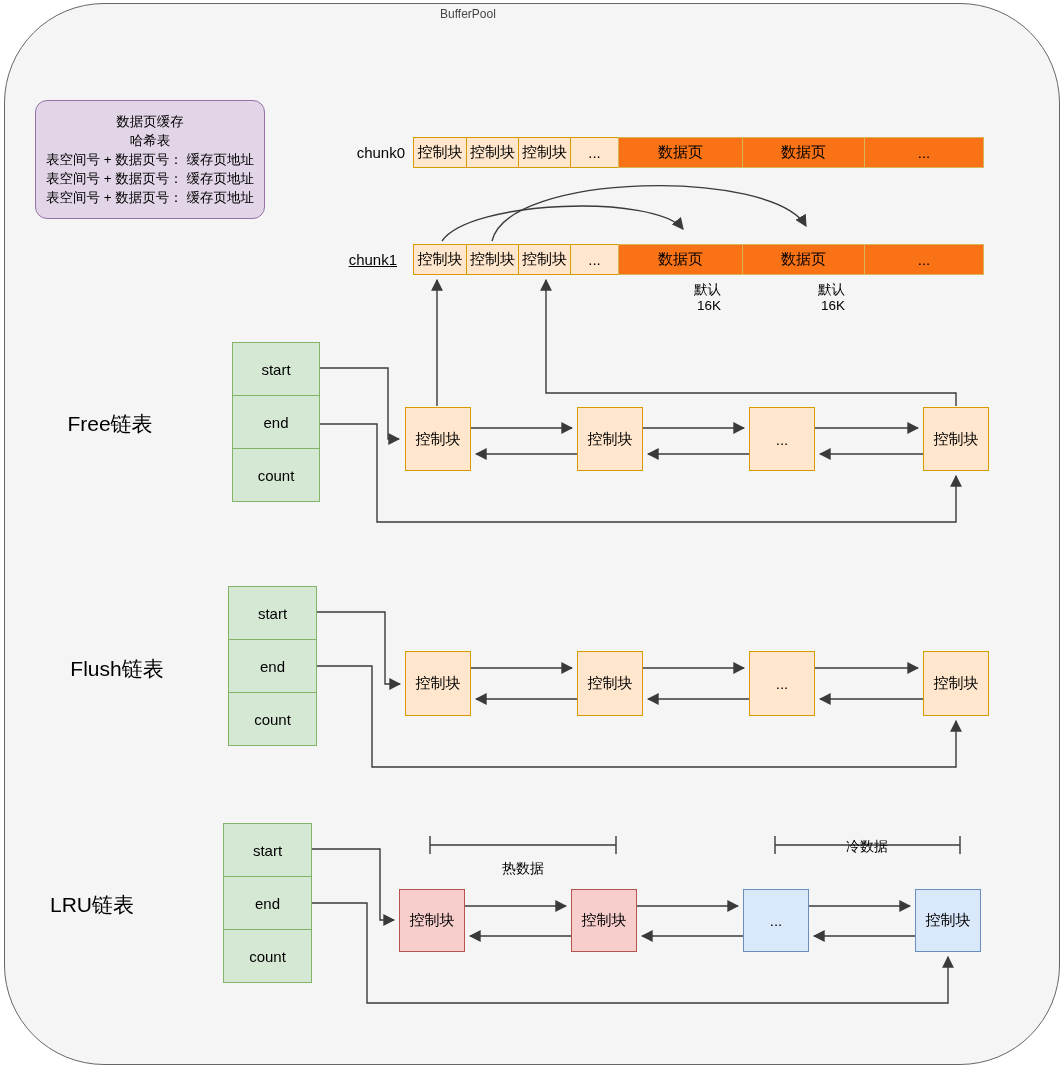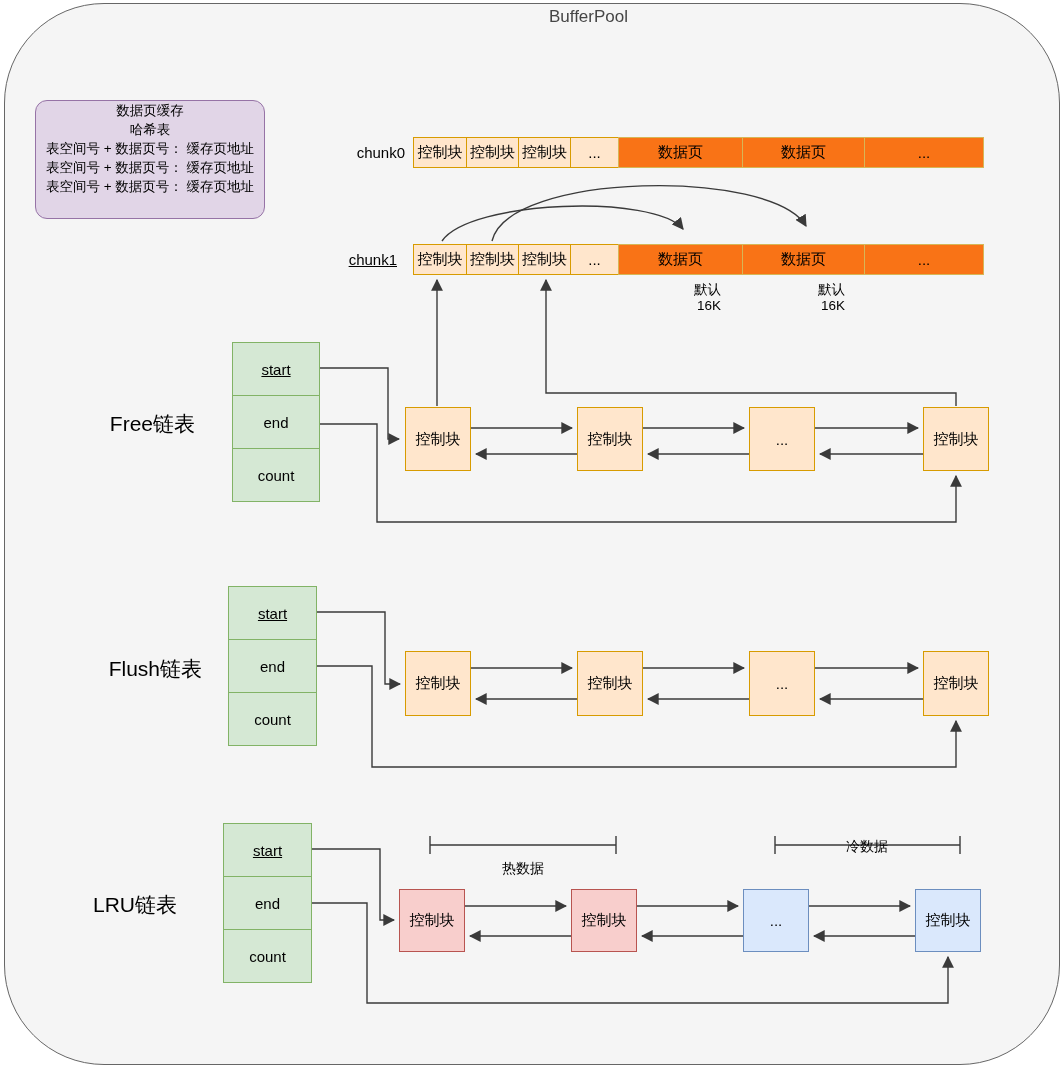--- a/index.html
+++ b/index.html
@@ -1,36 +1,36 @@
 <!DOCTYPE html>
 <html><head>
 <meta charset="utf-8">
 <style>
   html,body{margin:0;padding:0;background:#ffffff;}
   body{width:1064px;height:1068px;position:relative;font-family:"Liberation Sans",sans-serif;color:#000;}
   .canvas{position:absolute;left:4px;top:3px;width:1054px;height:1060px;
           background:#f5f5f5;border:1.5px solid #666;border-radius:100px;}
-  .title{position:absolute;left:428px;top:7px;width:200px;text-align:right;
-         font-size:17px;color:#454545;}
+  .title{position:absolute;left:440px;top:7px;width:200px;text-align:left;
+         font-size:12px;color:#454545;}
   .hashbox{position:absolute;left:35px;top:100px;width:228px;height:117px;
            background:#e1d5e7;border:1px solid #9673a6;border-radius:12px;
-           display:flex;flex-direction:column;justify-content:flex-start;align-items:center;
+           display:flex;flex-direction:column;justify-content:center;align-items:center;
            font-size:13.5px;line-height:19px;}
   .row{position:absolute;display:flex;}
   .cell{height:31px;box-sizing:border-box;border:1px solid #d6b656;background:#f97316;
         display:flex;align-items:center;justify-content:center;font-size:15px;margin-left:-1px;}
   .cell:first-child{margin-left:0;}
   .cell.cb{background:#ffe6cc;border-color:#d79b00;}
   .chunk-label{position:absolute;width:75px;text-align:right;font-size:15px;}
   .note{position:absolute;width:74px;text-align:right;font-size:13.5px;line-height:16px;}
-  .row-label{position:absolute;width:170px;text-align:right;font-size:21px;}
+  .row-label{position:absolute;width:170px;text-align:center;font-size:21px;}
   .ptr{position:absolute;height:160px;width:88px;display:flex;flex-direction:column;}
   .ptr-cell{flex:1;box-sizing:border-box;border:1px solid #82b366;background:#d5e8d4;
             display:flex;align-items:center;justify-content:center;font-size:15px;margin-top:-1px;}
-  .ptr-cell:first-child{margin-top:0;text-decoration:underline;}
+  .ptr-cell:first-child{margin-top:0;}
   .node{position:absolute;width:66px;box-sizing:border-box;border:1px solid #d79b00;background:#ffe6cc;
         display:flex;align-items:center;justify-content:center;font-size:15px;}
   .node.hot{background:#f8cecc;border-color:#b85450;}
   .node.cold{background:#dae8fc;border-color:#6c8ebf;}
   .bracket-label{position:absolute;width:150px;text-align:center;font-size:14px;}
   svg.wires{position:absolute;left:0;top:0;width:1064px;height:1068px;pointer-events:none;}
   svg.wires path,svg.wires line{stroke:#3a3a3a;stroke-width:1.4;fill:none;}
 </style>
 </head>
 <body>

